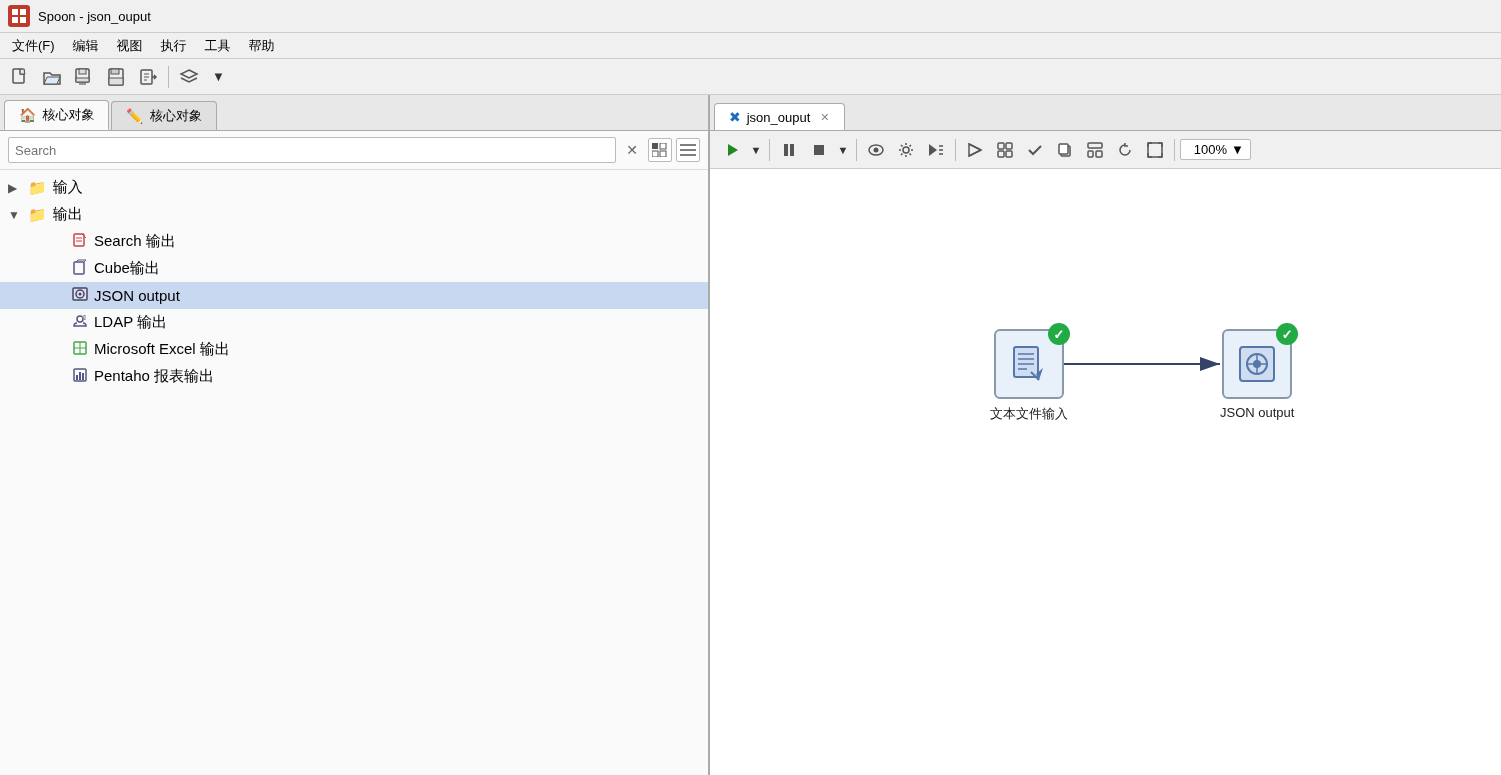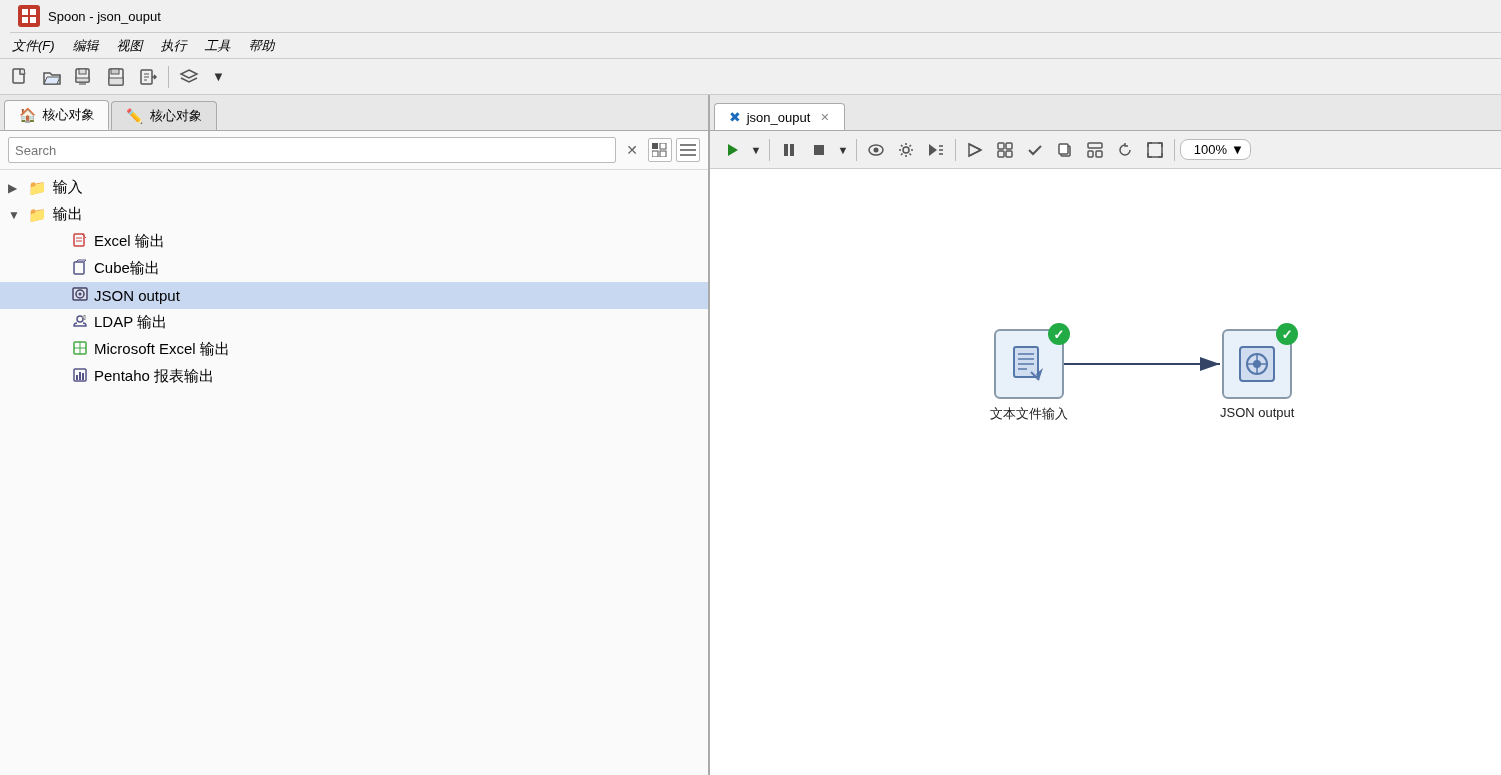--- a/index.html
+++ b/index.html
@@ -7,21 +7,20 @@
 
     
     #title-bar {
       display: flex;
       align-items: center;
       height: 32px;
       background: #f0f0f0;
       padding: 16px 8px;
       gap: 8px;
       border-bottom: 1px solid #ccc;
-      margin-left: 10px;
     }
     #title-bar .app-icon {
       width: 22px; height: 22px;
       background: #c0392b;
       border-radius: 3px;
       display: flex; align-items: center; justify-content: center;
       color: white; font-size: 10px; font-weight: bold;
       flex-shrink: 0;
     }
     #title-bar .title-text {
@@ -36,21 +35,20 @@
       background: #f0f0f0;
       padding: 0 4px;
       gap: 2px;
       border-bottom: 1px solid #ccc;
     }
     .menu-item {
       padding: 2px 8px;
       cursor: pointer;
       border-radius: 2px;
       font-size: 13px;
-      font-style: italic;
     }
 
     
     #toolbar {
       display: flex;
       align-items: center;
       height: 36px;
       background: #f0f0f0;
       padding: 0 6px;
       gap: 4px;
@@ -232,21 +230,21 @@
       cursor: pointer;
       border-radius: 2px;
       border: 1px solid transparent;
       font-size: 15px;
       color: #333;
     }
     .rt-separator { width: 1px; height: 22px; background: #bbb; margin: 0 3px; }
     .rt-dropdown {
       display: flex; align-items: center;
       border: 1px solid #bbb;
-      border-radius: 8px;
+      border-radius: 2px;
       background: white;
       padding: 2px 6px;
       font-size: 13px;
       cursor: pointer;
       gap: 4px;
     }
     .zoom-value { font-size: 13px; min-width: 40px; text-align: right; }
 
     
     #canvas-area {
@@ -419,21 +417,21 @@
       <div class="tree-item level-2">
         <span class="tree-expand"></span>
         <span class="tree-icon" style="color:#c44;">
           <svg width="16" height="16" viewBox="0 0 16 16">
             <rect x="2" y="2" width="10" height="12" rx="1" fill="none" stroke="#c44" stroke-width="1.5"></rect>
             <line x1="4" y1="6" x2="10" y2="6" stroke="#c44" stroke-width="1"></line>
             <line x1="4" y1="9" x2="10" y2="9" stroke="#c44" stroke-width="1"></line>
             <path d="M10 2 L14 6" stroke="#c44" stroke-width="1"></path>
           </svg>
         </span>
-        <span class="tree-label">Excel 输出</span>
+        <span class="tree-label">Search 输出</span>
       </div>
 
 
       <div class="tree-item level-2">
         <span class="tree-expand"></span>
         <span class="tree-icon" style="color:#558;">
           <svg width="16" height="16" viewBox="0 0 16 16">
             <rect x="2" y="3" width="10" height="12" rx="1" fill="none" stroke="#558" stroke-width="1.5"></rect>
             <line x1="4" y1="3" x2="6" y2="1" stroke="#558" stroke-width="1"></line>
             <line x1="6" y1="1" x2="14" y2="1" stroke="#558" stroke-width="1"></line>

